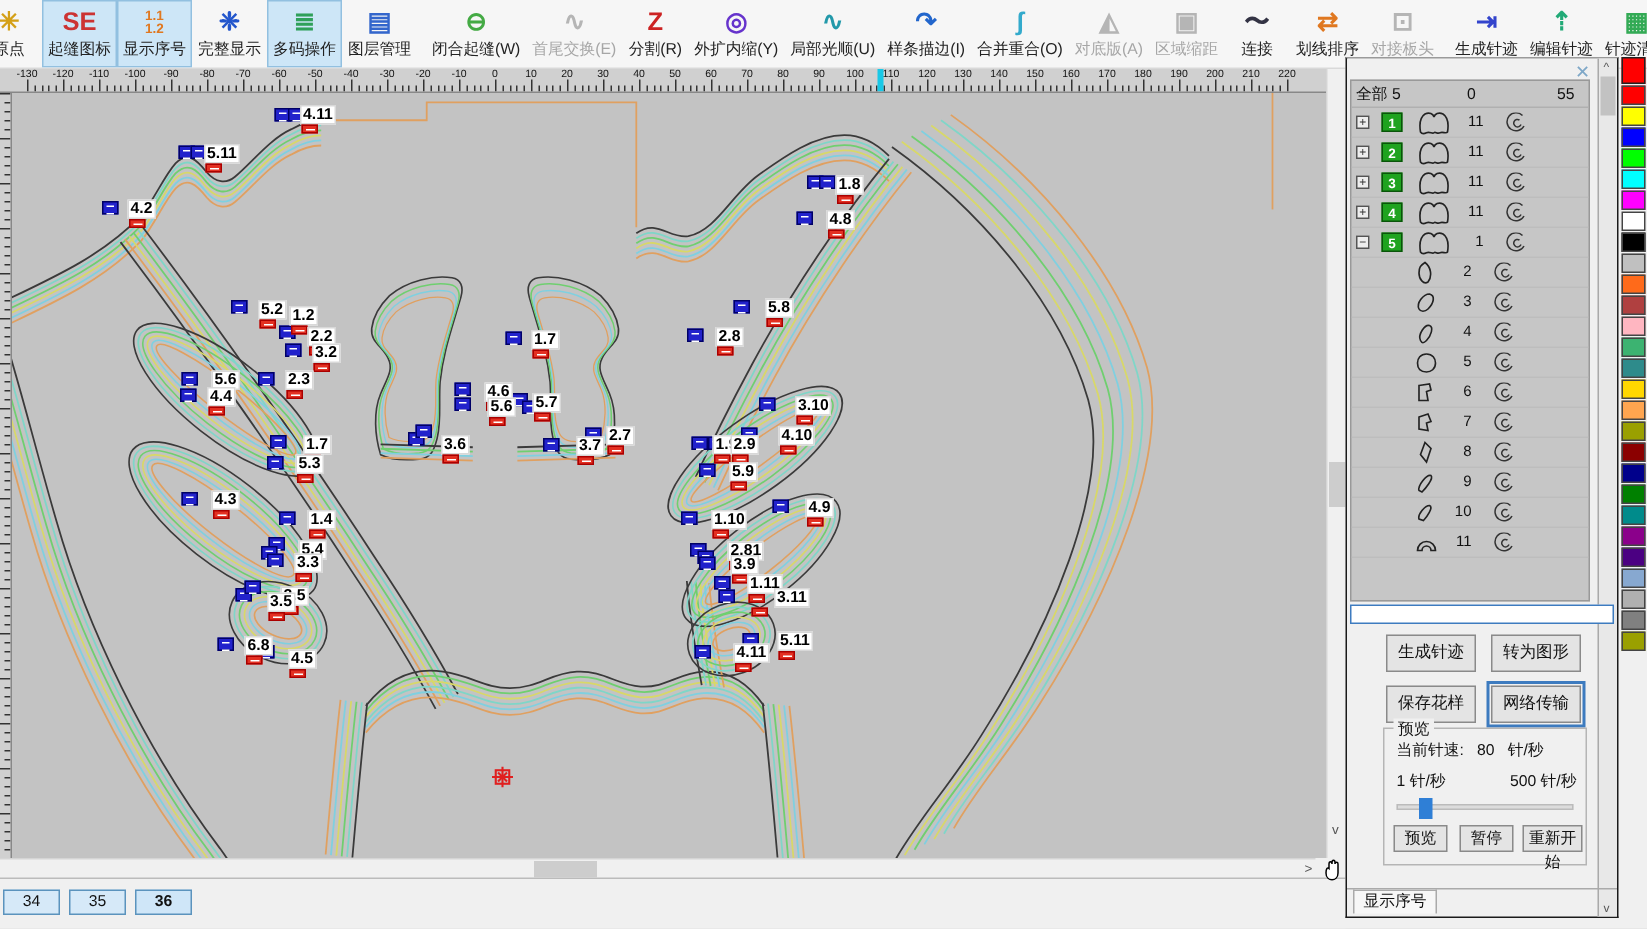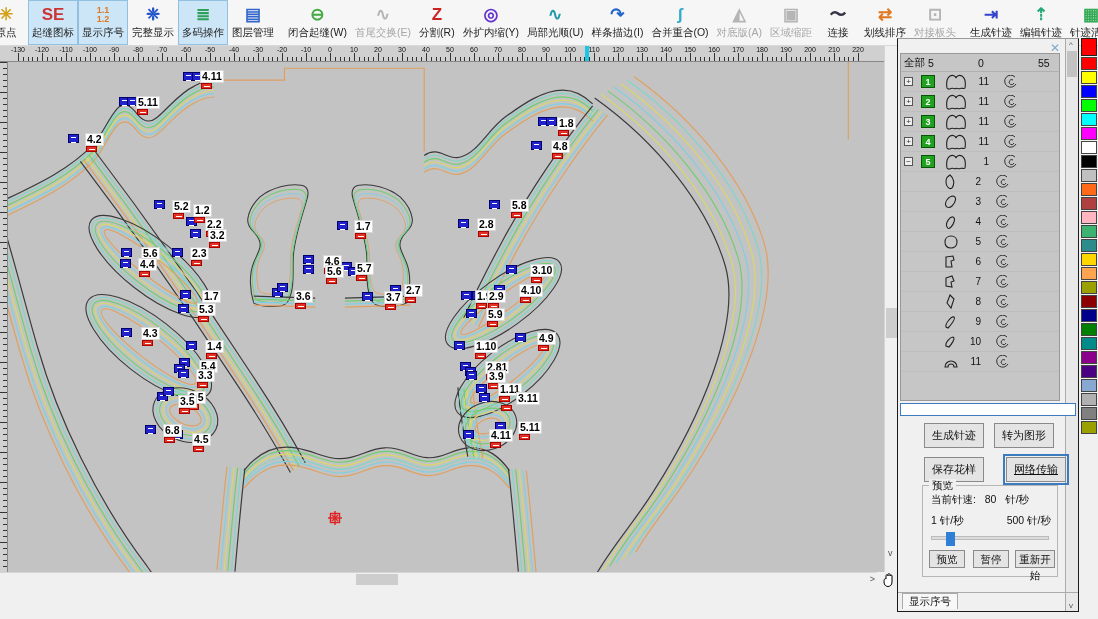--- a/index.html
+++ b/index.html
@@ -794,20 +794,25 @@
     <div class="arr">&gt;</div>
   </div>
   <div id="sb-v" class="sb">
     <div class="thumb"></div>
     <div class="arr">v</div>
   </div>
   <svg id="hand-cursor" width="16" height="16">
     <path d="M4,10 C4,7 5,6 6,7 L6,4 C6,2 8,2 8,4 L8,3 C8,1 10,1 10,3 L10,4 C10,2.5 12,2.5 12,4 L12,10 C12,13 10,14.5 8,14.5 C6,14.5 4,13 4,10 Z" fill="#ffffff" stroke="#000" stroke-width="1"></path>
   </svg>
 
+  <div id="bottom-bar">
+      <div class="page-tab" style="left: 2px;">34</div>
+      <div class="page-tab" style="left: 46px;">35</div>
+      <div class="page-tab active" style="left: 90px;">36</div>
+    </div>
 
   <div id="panel">
     <div id="panel-close">✕</div>
     <div id="obj-list">
       <div id="list-head">
           <span class="lh-col" style="width: 24px; padding-left: 3px;">全部</span>
           <span class="lh-col" style="width: 50px; padding-left: 3px;">5</span>
           <span class="lh-col" style="width: 28px; padding-left: 3px;">0</span>
           <span class="lh-col" style="width: 56px; padding-left: 3px; margin-left: 32px;">55</span>
           <span class="lh-col" style="padding-left: 3px;">0</span>
@@ -963,21 +968,21 @@
     <div id="list-scroll">
       <div class="up">^</div>
       <div class="th"></div>
       <div class="dn">v</div>
     </div>
     <div id="panel-input"></div>
 
     <div class="pbtn" style="left:26px; top:384px;">生成针迹</div>
     <div class="pbtn" style="left:96px; top:384px;">转为图形</div>
     <div class="pbtn" style="left:26px; top:418px;">保存花样</div>
-    <div class="pbtn focus" style="left:108px; top:418px;text-decoration:underline;">网络传输</div>
+    <div class="pbtn focus" style="left:96px; top:418px;">网络传输</div>
 
     <div id="preview-box">
       <div id="preview-title">预览</div>
       <div class="pv-line" style="left:8px; top:7px;">
         <span>当前针速:</span>&nbsp;&nbsp;
         <span>80</span>&nbsp;&nbsp;
         <span>针/秒</span>
       </div>
       <div class="pv-line" style="left:8px; top:28px;">1  针/秒</div>
       <div class="pv-line" style="right:6px; top:28px;">500 针/秒</div>

